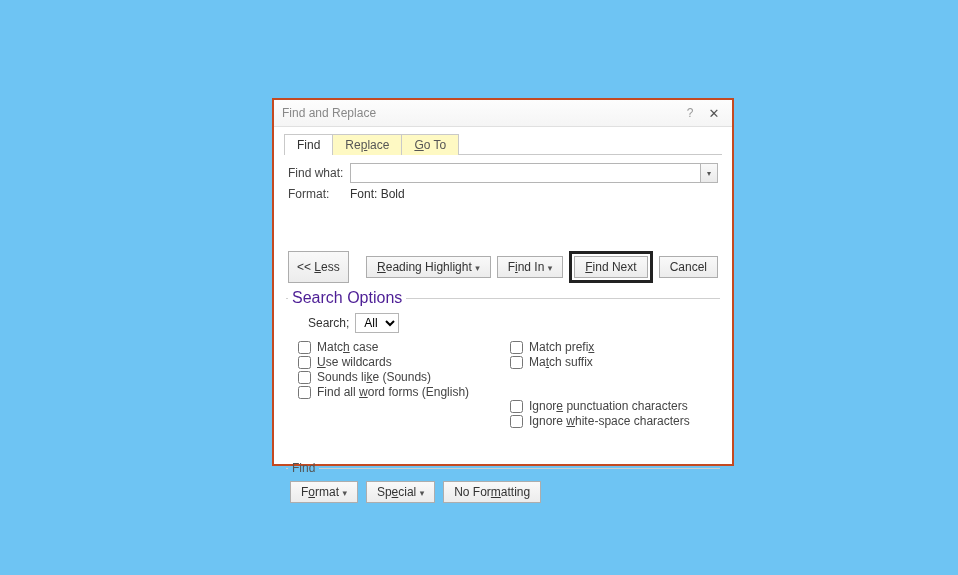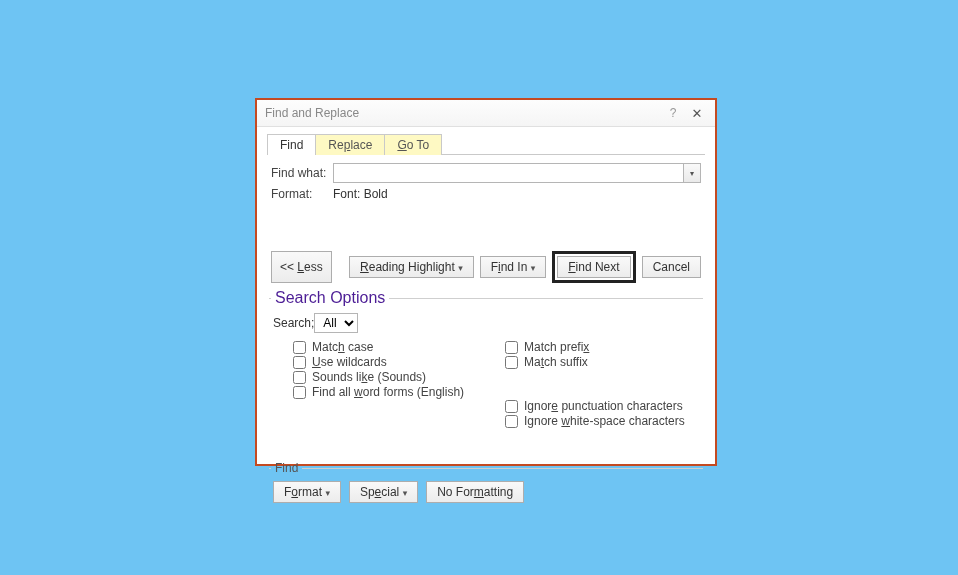--- a/index.html
+++ b/index.html
@@ -8,21 +8,21 @@
     width: 958px;
     height: 575px;
     background: #6ec4f3;
     font-family: "Segoe UI", Tahoma, sans-serif;
     font-size: 12px;
     color: #333;
     overflow: hidden;
   }
   .dialog {
     position: absolute;
-    left: 255px;
+    left: 272px;
     top: 98px;
     width: 462px;
     height: 368px;
     background: #fff;
     border: 2px solid #c44a21;
     box-sizing: border-box;
   }
   .titlebar {
     height: 26px;
     background: linear-gradient(#fdfdfd, #f5f5f5);
@@ -129,38 +129,38 @@
     border-left: none; border-right: none; border-bottom: none;
     padding: 4px 2px 6px 2px;
     position: relative;
   }
   fieldset.search-options legend {
     font-size: 16px;
     color: #4c1d95;
     padding: 0 4px;
   }
   .search-dir {
-    display:flex; align-items:center; 
-    margin: 2px 0 6px 2px;
+    display:flex; align-items:center; gap:6px;
+    margin: 2px 0 6px 20px;
   }
   .search-dir select {
     height: 20px;
     border: 1px solid #b5b5b5;
     background: #fff;
     font-size: 12px;
     padding: 0 4px;
   }
   .opts-cols {
     display:flex;
     margin-left: 6px;
   }
   .opts-col { flex:1; }
   .chk {
     display:flex; align-items:center; gap:6px;
-    margin: 1px 16px;
+    margin: 1px 4px;
     color:#444;
   }
   .chk input { width:13px; height:13px; margin:0; }
   .chk .ul { text-decoration: underline; }
 
   fieldset.find-footer {
     margin: 26px 12px 0 12px;
     border: 1px solid #cfcfcf;
     border-left:none; border-right:none; border-bottom:none;
     padding: 6px 2px 0 2px;

